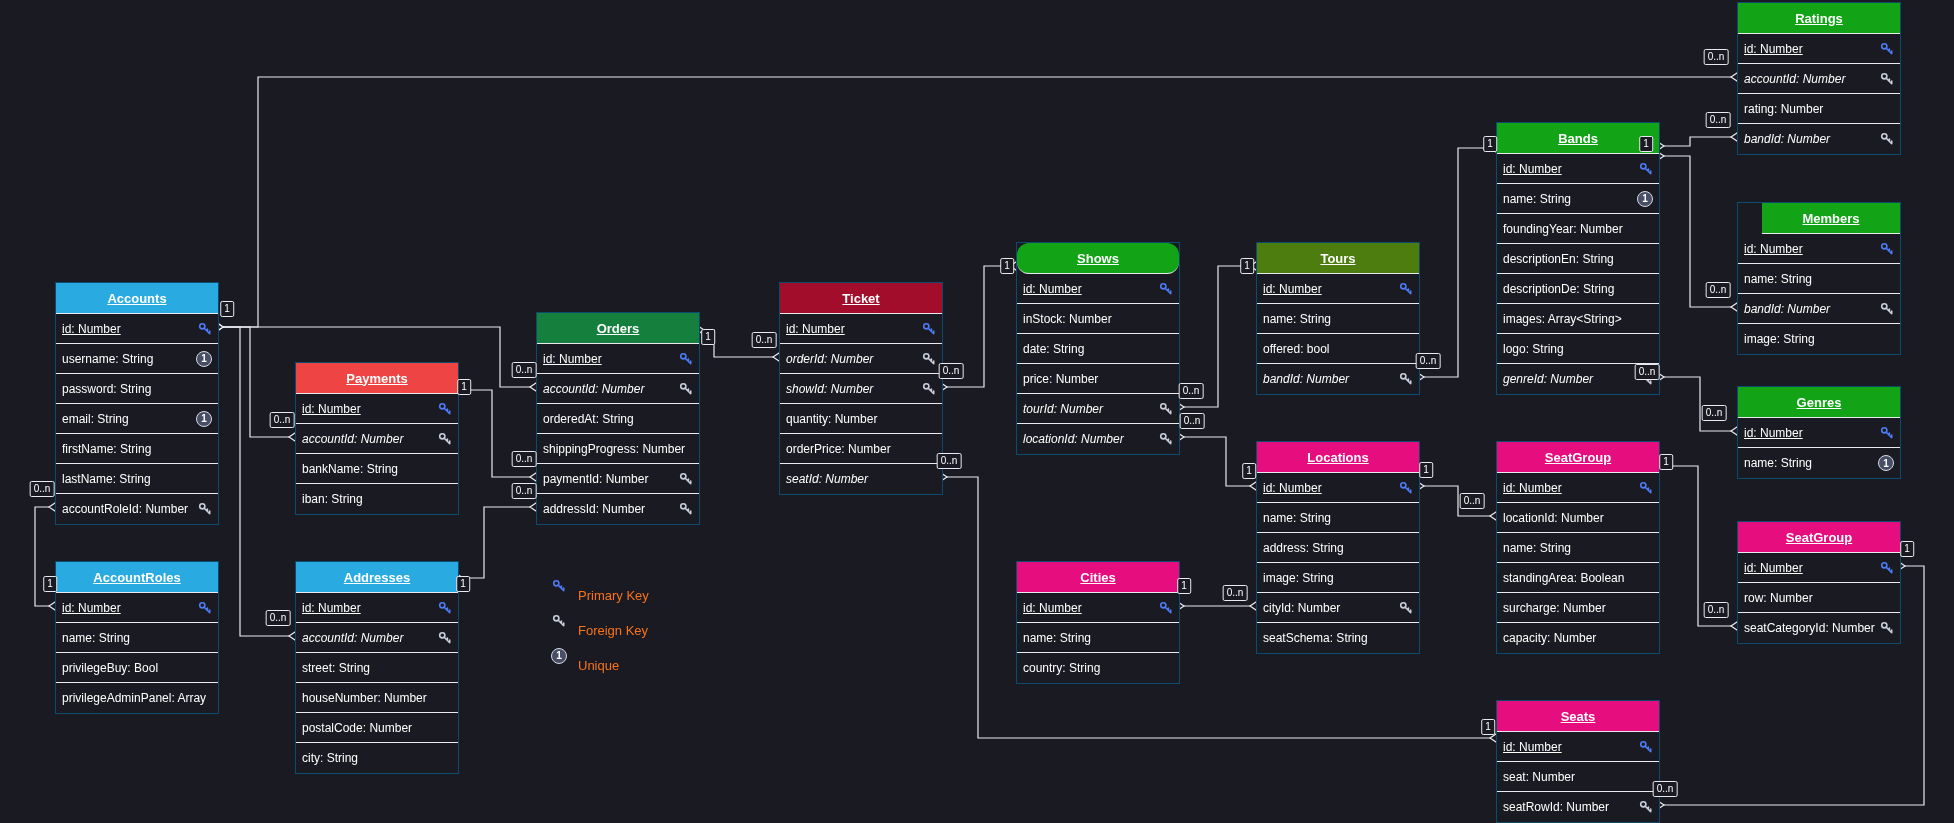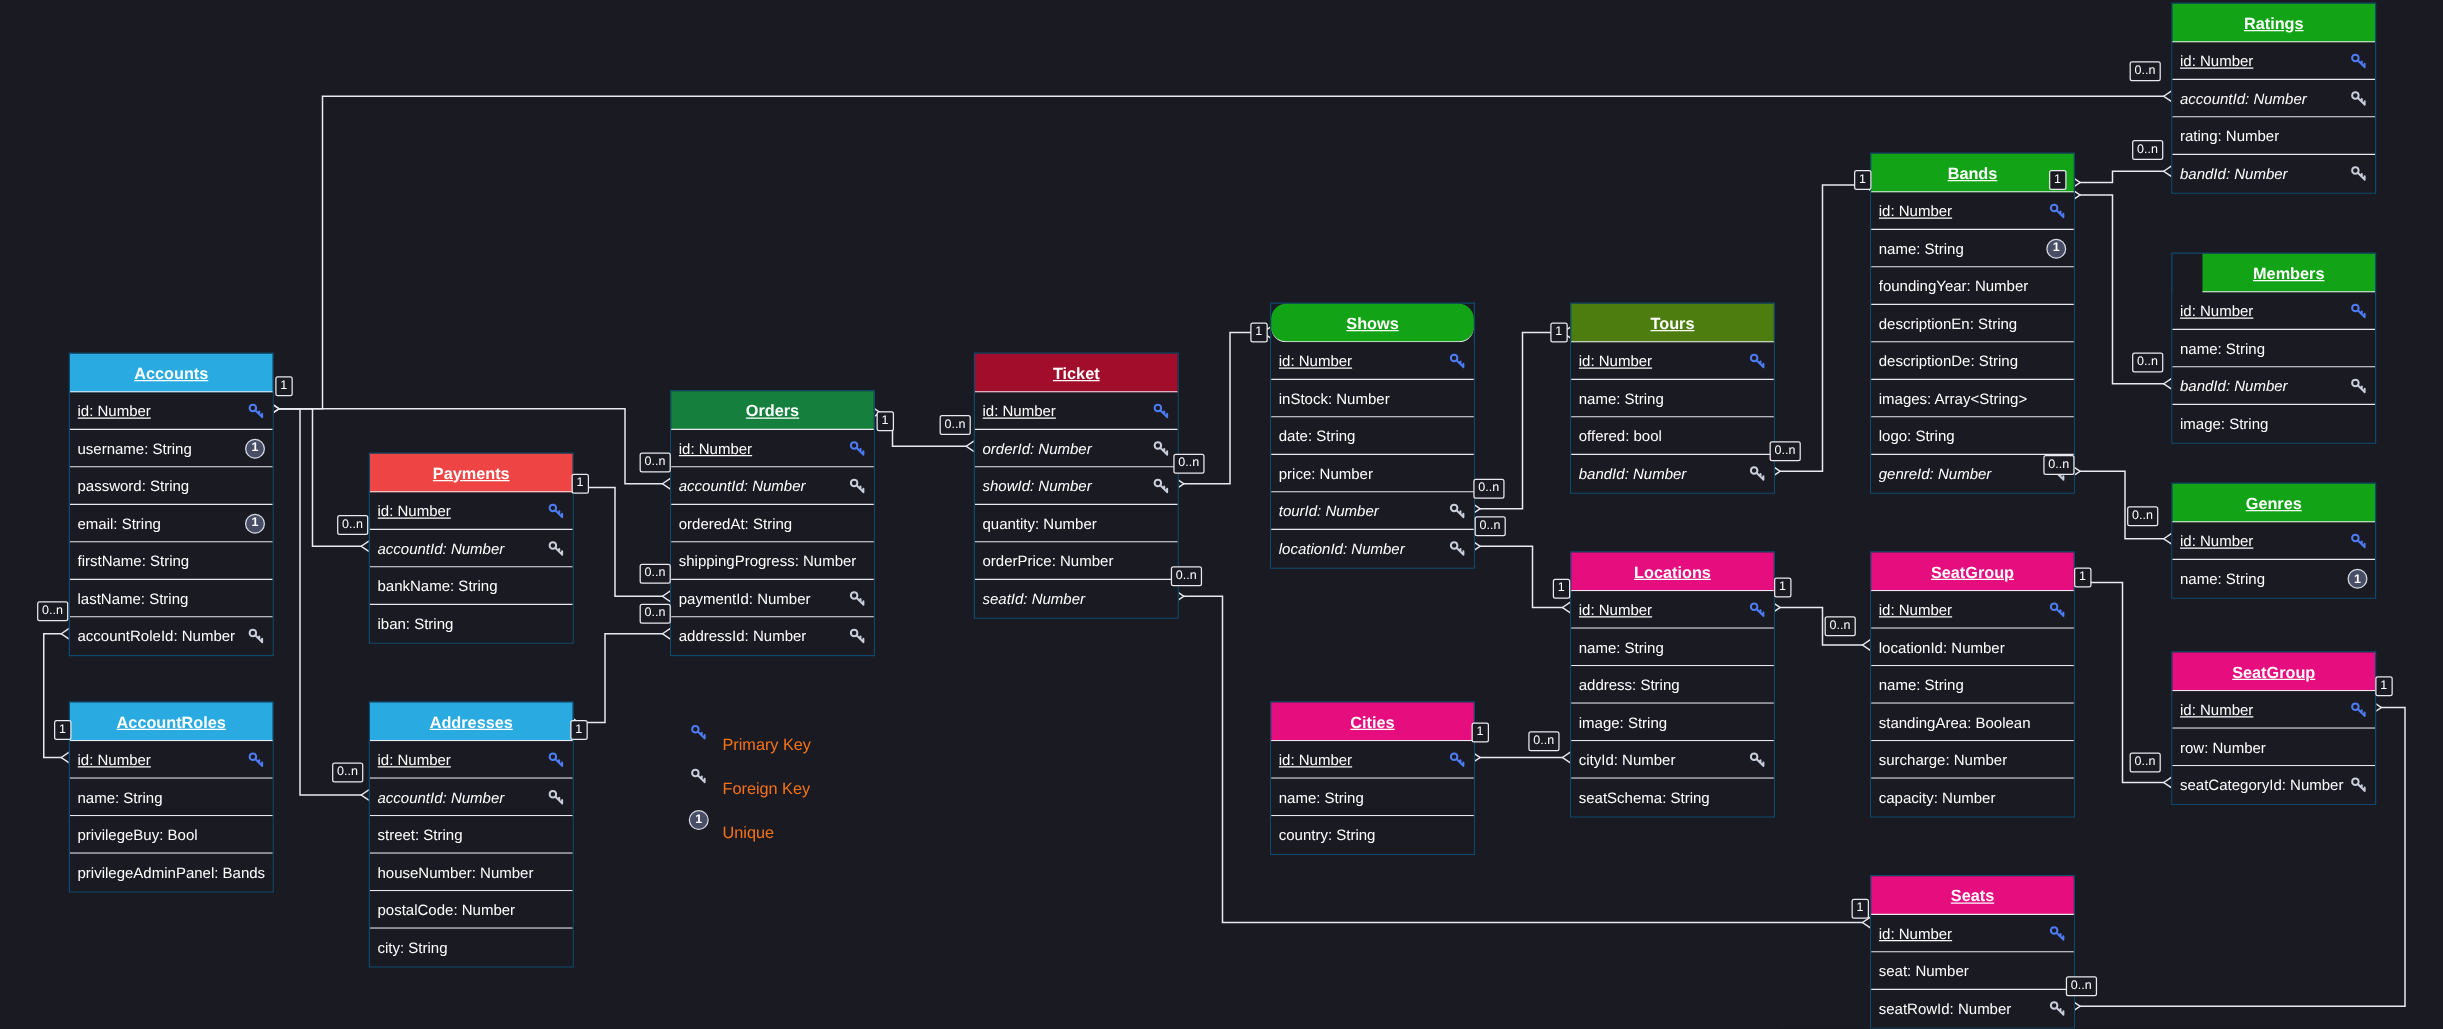--- a/index.html
+++ b/index.html
@@ -172,21 +172,21 @@
           </g>
         </svg>
       </div>
       <div class="trow">
         <span class="attr">name: String</span>
       </div>
       <div class="trow">
         <span class="attr">privilegeBuy: Bool</span>
       </div>
       <div class="trow">
-        <span class="attr">privilegeAdminPanel: Bands</span>
+        <span class="attr">privilegeAdminPanel: Array</span>
       </div>
     </div>
     <div class="table" style="left: 295px; top: 362px;">
       <div class="thead" style="background: #ef4444;">Payments</div>
       <div class="trow">
         <span class="attr u">id: Number</span>
         <svg width="14" height="14" viewBox="0 0 14 14" class="key-ic">
           <g fill="none" stroke="#4d7cf6" stroke-width="1.6" stroke-linecap="round">
             <circle cx="4.3" cy="4.3" r="2.6"></circle>
             <path d="M6.2 6.2L11.7 11.7M11.7 11.7L11.7 9M9.4 9.4L9.4 7.1"></path>

